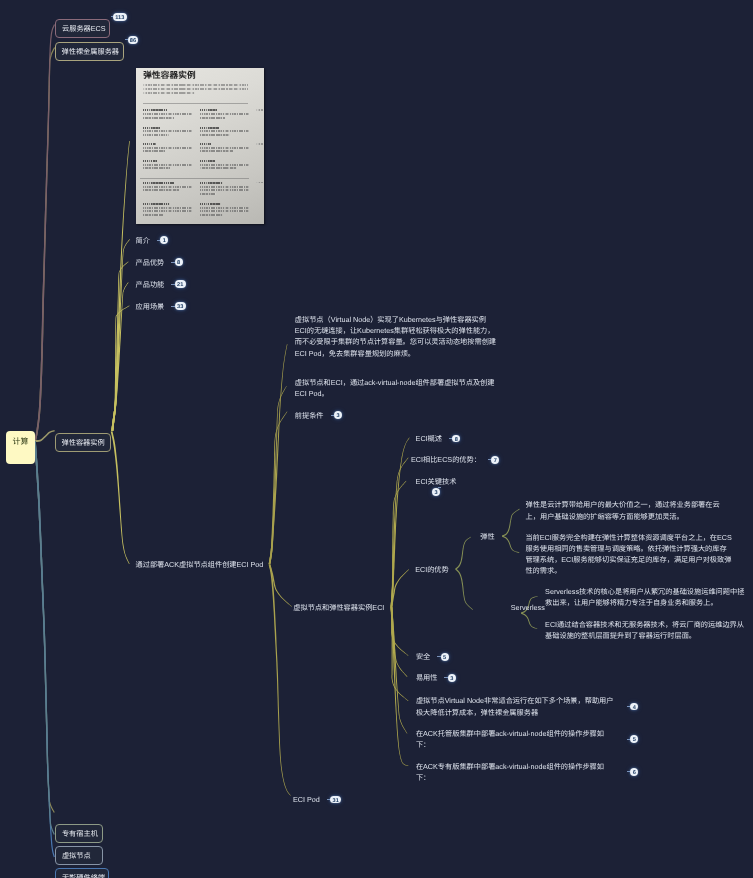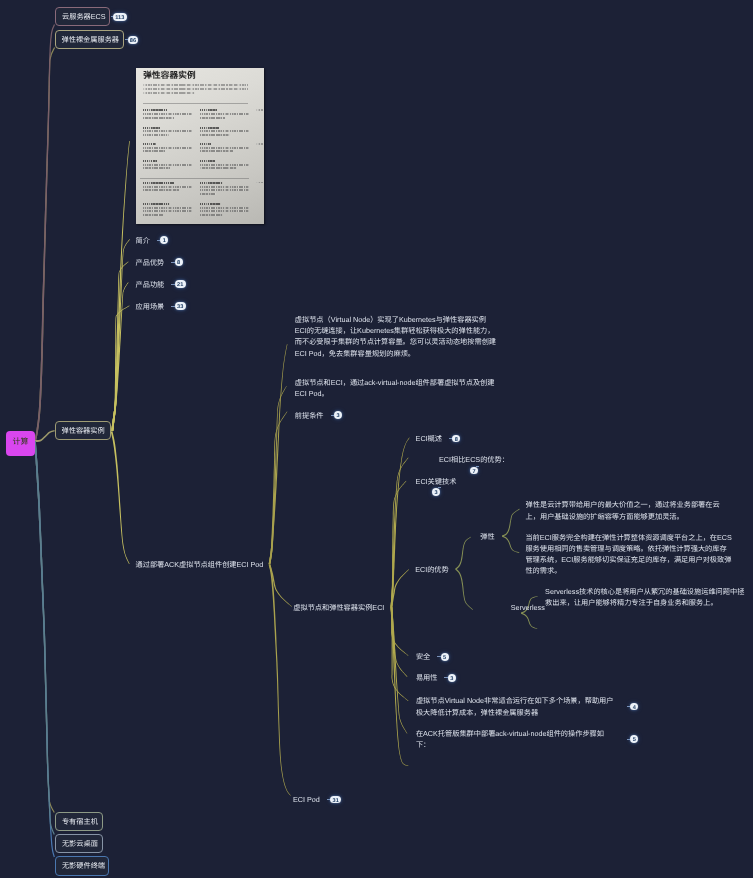--- a/index.html
+++ b/index.html
@@ -6,21 +6,21 @@
 *{margin:0;padding:0;box-sizing:border-box;}
 html,body{width:753px;height:878px;overflow:hidden;}
 body{background:#1c2136;font-family:"Liberation Sans",sans-serif;
  text-rendering:geometricPrecision;-webkit-font-smoothing:antialiased;}
 #stage{position:relative;width:753px;height:878px;transform:translateZ(0);}
 #connectors{position:absolute;left:0;top:0;width:753px;height:878px;}
 
 
 .box{position:absolute;display:flex;align-items:center;height:19.4px;
  padding:0 6px;border:1px solid #888;border-radius:4px;background:rgba(34,40,57,.985);
- color:#e7eaf1;font-size:7.2px;line-height:1;white-space:nowrap;letter-spacing:0;}
+ color:#e7eaf1;font-size:7.2px;line-height:1;white-space:nowrap;letter-spacing:0;margin-top:12px;}
 .root-box{position:absolute;will-change:opacity;border-radius:4px;font-size:8px;
  line-height:21px;text-align:center;white-space:nowrap;}
 
 
 .topic{position:absolute;display:flex;align-items:center;}
 .topic .t{font-size:7.2px;line-height:11.2px;color:#dde2ec;width:206px;box-sizing:border-box;}
 .topic .t.nowrap{width:auto;white-space:nowrap;}
 
 
 .dash{width:3.5px;height:1px;background:#7d94b8;margin-left:7px;flex:none;}
@@ -77,21 +77,21 @@
 <path fill="#b0a94e" d="M390.6,606.6 L390.7,608.1 L390.9,610.2 L391.1,612.7 L391.3,615.4 L391.5,618.1 L391.8,620.6 L392.0,623.3 L392.3,626.1 L392.6,629.0 L392.9,632.0 L393.2,635.6 L393.5,639.6 L393.8,643.6 L394.1,647.2 L394.3,650.0 L394.4,651.8 L394.4,652.7 L394.4,653.3 L394.5,653.9 L394.6,654.8 L394.8,656.1 L395.0,657.5 L395.3,659.1 L395.7,660.6 L396.2,662.1 L396.7,663.5 L397.4,664.8 L398.1,666.1 L398.9,667.3 L399.6,668.5 L400.5,669.7 L401.4,670.7 L402.3,671.8 L403.2,672.7 L404.0,673.6 L404.7,674.4 L405.4,675.2 L406.1,675.9 L406.6,676.5 L407.0,676.9 L407.4,676.5 L407.0,676.1 L406.5,675.5 L405.8,674.8 L405.1,674.0 L404.4,673.2 L403.6,672.3 L402.7,671.4 L401.9,670.3 L401.0,669.3 L400.2,668.1 L399.5,667.0 L398.7,665.7 L398.0,664.5 L397.4,663.2 L396.9,661.8 L396.5,660.4 L396.2,658.9 L395.9,657.4 L395.7,655.9 L395.5,654.6 L395.4,653.8 L395.4,653.3 L395.4,652.7 L395.3,651.7 L395.3,650.0 L395.1,647.2 L394.9,643.5 L394.6,639.5 L394.4,635.5 L394.2,632.0 L393.9,628.8 L393.7,625.9 L393.5,623.2 L393.3,620.5 L393.1,617.9 L392.9,615.3 L392.7,612.6 L392.5,610.1 L392.4,608.0 L392.2,606.4 Z"></path>
 <path fill="#b0a94e" d="M390.6,606.6 L390.7,608.1 L390.9,610.2 L391.1,612.7 L391.3,615.4 L391.4,618.0 L391.5,620.6 L391.5,623.2 L391.6,626.0 L391.6,628.9 L391.6,632.0 L391.6,635.3 L391.6,638.7 L391.6,642.3 L391.6,646.1 L391.6,650.0 L391.6,654.4 L391.6,659.2 L391.6,664.1 L391.6,668.5 L391.6,672.0 L391.6,674.3 L391.5,675.8 L391.5,676.8 L391.5,677.8 L391.7,679.0 L391.9,680.4 L392.2,681.9 L392.6,683.4 L393.1,684.9 L393.7,686.3 L394.4,687.7 L395.3,689.0 L396.3,690.3 L397.3,691.6 L398.3,692.8 L399.4,693.9 L400.6,695.0 L401.8,696.0 L403.0,696.9 L404.1,697.8 L405.1,698.6 L406.0,699.4 L406.9,700.1 L407.6,700.7 L408.1,701.1 L408.5,700.7 L407.9,700.3 L407.2,699.7 L406.3,699.0 L405.4,698.2 L404.4,697.4 L403.4,696.5 L402.2,695.5 L401.0,694.5 L399.9,693.4 L398.8,692.3 L397.8,691.1 L396.8,689.9 L395.9,688.6 L395.1,687.3 L394.4,686.0 L393.8,684.6 L393.3,683.2 L393.0,681.7 L392.7,680.3 L392.5,678.8 L392.4,677.7 L392.4,676.8 L392.4,675.8 L392.5,674.4 L392.5,672.0 L392.6,668.5 L392.6,664.1 L392.6,659.2 L392.7,654.4 L392.7,650.0 L392.8,646.1 L392.8,642.3 L392.9,638.7 L392.9,635.3 L393.0,632.0 L393.0,628.9 L393.0,626.0 L393.0,623.2 L393.0,620.6 L393.0,618.0 L392.9,615.3 L392.7,612.6 L392.5,610.1 L392.4,608.0 L392.2,606.4 Z"></path>
 <path fill="#b0a94e" d="M390.6,606.6 L390.7,608.1 L390.8,610.2 L391.0,612.7 L391.2,615.4 L391.4,618.1 L391.6,620.6 L391.8,623.3 L392.0,626.0 L392.2,629.0 L392.4,632.1 L392.6,635.3 L392.9,638.8 L393.2,642.4 L393.5,646.1 L393.8,650.0 L394.1,654.2 L394.4,658.6 L394.7,663.0 L395.1,667.6 L395.4,672.0 L395.7,676.5 L396.0,681.1 L396.4,685.6 L396.7,689.9 L397.0,694.0 L397.3,698.0 L397.6,701.8 L397.9,705.5 L398.2,708.8 L398.4,711.5 L398.6,713.7 L398.8,715.2 L399.0,716.5 L399.2,717.6 L399.5,718.8 L399.9,720.2 L400.3,721.5 L400.8,722.8 L401.3,724.1 L401.9,725.3 L402.5,726.4 L403.1,727.5 L403.7,728.5 L404.3,729.5 L404.9,730.3 L405.4,731.2 L405.9,731.9 L406.3,732.6 L406.7,733.2 L407.0,733.6 L407.4,733.4 L407.1,732.9 L406.8,732.4 L406.3,731.7 L405.8,730.9 L405.3,730.1 L404.8,729.2 L404.2,728.2 L403.6,727.2 L403.0,726.1 L402.4,725.0 L401.9,723.8 L401.4,722.6 L400.9,721.3 L400.5,720.0 L400.1,718.7 L399.8,717.5 L399.6,716.4 L399.5,715.1 L399.3,713.6 L399.1,711.5 L398.9,708.7 L398.7,705.4 L398.4,701.8 L398.1,697.9 L397.9,694.0 L397.6,689.9 L397.3,685.5 L397.0,681.0 L396.7,676.4 L396.5,672.0 L396.2,667.5 L395.9,663.0 L395.6,658.5 L395.4,654.1 L395.1,650.0 L394.8,646.0 L394.6,642.3 L394.3,638.7 L394.1,635.2 L393.8,631.9 L393.6,628.9 L393.5,625.9 L393.3,623.2 L393.2,620.5 L393.0,617.9 L392.8,615.3 L392.7,612.6 L392.5,610.1 L392.3,608.0 L392.2,606.4 Z"></path>
 <path fill="#869055" d="M456.0,569.6 L456.5,569.2 L457.2,568.7 L458.0,568.0 L458.8,567.2 L459.5,566.4 L460.1,565.5 L460.5,564.5 L461.0,563.4 L461.4,562.3 L461.7,561.1 L462.0,559.8 L462.3,558.4 L462.5,557.0 L462.7,555.5 L462.9,554.1 L463.1,552.6 L463.2,551.2 L463.4,549.8 L463.6,548.4 L463.8,547.1 L464.1,545.8 L464.4,544.5 L464.8,543.4 L465.3,542.2 L465.9,541.2 L466.8,540.2 L467.9,539.3 L469.1,538.4 L470.2,537.7 L471.0,537.1 L470.6,536.7 L469.9,537.2 L468.8,537.9 L467.5,538.8 L466.3,539.7 L465.3,540.8 L464.6,541.9 L464.1,543.1 L463.7,544.3 L463.3,545.6 L463.0,546.9 L462.7,548.3 L462.5,549.7 L462.3,551.1 L462.1,552.5 L461.9,553.9 L461.7,555.4 L461.5,556.8 L461.2,558.3 L461.0,559.6 L460.7,560.9 L460.3,562.0 L459.9,563.0 L459.5,564.0 L459.0,564.9 L458.5,565.6 L457.9,566.4 L457.1,567.1 L456.4,567.7 L455.7,568.2 L455.2,568.6 Z"></path>
 <path fill="#869055" d="M455.2,569.6 L455.7,570.0 L456.4,570.6 L457.1,571.2 L457.9,572.0 L458.5,572.7 L459.0,573.6 L459.5,574.5 L459.9,575.5 L460.3,576.6 L460.7,577.8 L461.0,579.0 L461.3,580.4 L461.6,581.9 L461.8,583.5 L462.1,585.1 L462.3,586.8 L462.5,588.5 L462.7,590.4 L462.9,592.2 L463.2,594.1 L463.5,595.9 L463.8,597.7 L464.1,599.5 L464.7,601.3 L465.5,603.0 L466.7,604.6 L468.3,606.3 L470.0,607.8 L471.5,609.0 L472.5,609.9 L472.9,609.5 L471.9,608.6 L470.4,607.3 L468.8,605.8 L467.3,604.2 L466.1,602.6 L465.4,601.0 L464.9,599.3 L464.6,597.6 L464.3,595.7 L464.0,593.9 L463.8,592.1 L463.6,590.3 L463.5,588.5 L463.3,586.6 L463.1,584.9 L462.9,583.3 L462.6,581.7 L462.4,580.2 L462.1,578.8 L461.7,577.4 L461.4,576.2 L461.0,575.1 L460.5,574.0 L460.1,573.0 L459.5,572.1 L458.8,571.2 L458.0,570.3 L457.2,569.6 L456.5,569.0 L456.0,568.6 Z"></path>
 <path fill="#869055" d="M502.4,536.7 L502.9,536.5 L503.7,536.2 L504.5,535.8 L505.4,535.4 L506.2,534.9 L506.8,534.3 L507.3,533.7 L507.8,533.0 L508.3,532.2 L508.7,531.4 L509.1,530.6 L509.4,529.7 L509.6,528.7 L509.9,527.7 L510.1,526.7 L510.3,525.7 L510.5,524.6 L510.6,523.4 L510.8,522.3 L511.0,521.1 L511.3,519.8 L511.5,518.4 L511.8,517.0 L512.2,515.6 L512.9,514.4 L514.0,513.2 L515.6,512.0 L517.3,510.8 L518.8,509.9 L519.9,509.1 L519.5,508.7 L518.5,509.3 L517.0,510.3 L515.2,511.4 L513.6,512.7 L512.3,514.0 L511.5,515.3 L511.0,516.8 L510.7,518.2 L510.4,519.6 L510.2,520.9 L509.9,522.1 L509.7,523.3 L509.5,524.4 L509.3,525.5 L509.1,526.5 L508.9,527.5 L508.6,528.4 L508.3,529.4 L508.0,530.2 L507.7,531.0 L507.3,531.7 L506.9,532.3 L506.5,532.9 L506.0,533.5 L505.4,533.9 L504.8,534.3 L504.0,534.7 L503.2,535.0 L502.5,535.3 L502.0,535.5 Z"></path>
 <path fill="#869055" d="M502.0,536.7 L502.5,536.9 L503.2,537.2 L504.0,537.5 L504.8,537.9 L505.5,538.3 L506.0,538.7 L506.5,539.2 L506.9,539.7 L507.4,540.3 L507.8,540.9 L508.1,541.5 L508.5,542.2 L508.8,542.9 L509.1,543.7 L509.4,544.4 L509.6,545.0 L509.8,545.7 L510.0,546.4 L510.3,547.1 L510.6,547.8 L511.0,548.5 L511.5,549.2 L512.0,549.9 L512.6,550.5 L513.4,551.1 L514.5,551.6 L515.8,552.0 L517.1,552.4 L518.3,552.7 L519.1,552.9 L519.3,552.3 L518.5,552.1 L517.3,551.8 L516.0,551.4 L514.7,551.0 L513.8,550.5 L513.1,550.0 L512.6,549.4 L512.1,548.7 L511.7,548.1 L511.4,547.4 L511.1,546.8 L510.9,546.1 L510.7,545.5 L510.5,544.8 L510.2,544.0 L510.0,543.3 L509.7,542.6 L509.4,541.8 L509.0,541.0 L508.6,540.3 L508.2,539.7 L507.8,539.0 L507.3,538.4 L506.8,537.9 L506.1,537.3 L505.4,536.9 L504.5,536.4 L503.7,536.0 L502.9,535.7 L502.4,535.5 Z"></path>
 <path fill="#869055" d="M521.4,613.7 L521.9,613.5 L522.7,613.2 L523.5,612.8 L524.4,612.4 L525.1,611.9 L525.8,611.3 L526.4,610.7 L526.9,610.1 L527.4,609.4 L527.9,608.7 L528.2,607.9 L528.5,607.1 L528.8,606.3 L529.0,605.5 L529.2,604.7 L529.4,604.0 L529.6,603.2 L529.8,602.5 L529.9,601.8 L530.2,601.2 L530.5,600.5 L530.8,599.9 L531.1,599.3 L531.6,598.8 L532.2,598.3 L533.1,597.9 L534.4,597.5 L535.7,597.1 L536.9,596.8 L537.7,596.6 L537.5,596.0 L536.7,596.2 L535.5,596.5 L534.2,596.8 L532.9,597.2 L531.8,597.7 L531.1,598.2 L530.5,598.8 L530.1,599.5 L529.7,600.2 L529.4,600.8 L529.1,601.5 L528.9,602.3 L528.7,603.0 L528.6,603.7 L528.4,604.5 L528.1,605.2 L527.9,606.0 L527.6,606.8 L527.3,607.5 L526.9,608.1 L526.5,608.8 L526.1,609.4 L525.6,610.0 L525.0,610.5 L524.5,610.9 L523.8,611.3 L523.0,611.7 L522.2,612.0 L521.5,612.3 L521.0,612.5 Z"></path>
 <path fill="#869055" d="M521.0,613.7 L521.5,613.9 L522.2,614.2 L523.0,614.5 L523.8,614.9 L524.5,615.3 L525.0,615.7 L525.6,616.2 L526.1,616.7 L526.6,617.3 L527.0,617.9 L527.3,618.5 L527.6,619.1 L527.9,619.8 L528.1,620.5 L528.4,621.2 L528.6,621.8 L528.8,622.4 L529.0,623.1 L529.3,623.8 L529.6,624.4 L530.0,625.0 L530.4,625.6 L530.9,626.2 L531.5,626.8 L532.2,627.3 L533.1,627.8 L534.3,628.2 L535.4,628.5 L536.4,628.8 L537.1,629.0 L537.3,628.4 L536.6,628.2 L535.6,627.9 L534.5,627.5 L533.4,627.1 L532.6,626.7 L532.0,626.2 L531.5,625.7 L531.1,625.2 L530.7,624.6 L530.4,624.0 L530.1,623.4 L529.9,622.8 L529.7,622.2 L529.5,621.5 L529.2,620.8 L529.0,620.2 L528.8,619.5 L528.5,618.7 L528.2,618.0 L527.8,617.3 L527.4,616.7 L526.9,616.0 L526.4,615.4 L525.8,614.9 L525.1,614.3 L524.4,613.9 L523.5,613.4 L522.7,613.0 L521.9,612.7 L521.4,612.5 Z"></path>
 </svg>
-<div class="root-box" style="left:6px;top:431px;width:29px;height:25px;background:#d946ef;color:#2d3a14;"><span>计算</span></div>
+<div class="root-box" style="left:6px;top:431px;width:29px;height:33px;background:#fef9c3;color:#2d3a14;"><span>计算</span></div>
 <div class="box" style="left:55px;top:7px;width:54.5px;border-color:#8a6a7a;">
       <span>云服务器ECS</span>
     </div>
 <div class="topic" style="left:110.5px;top:12.9px;">
       <span class="dash" style="margin-left:0;width:2.5px"></span>
       <span class="badge">113</span>
     </div>
 <div class="box" style="left:54.5px;top:30px;width:69.5px;border-color:#a9a47e;">
       <span>弹性裸金属服务器</span>
     </div>
@@ -99,21 +99,21 @@
       <span class="dash" style="margin-left:0;width:2.5px"></span>
       <span class="badge">86</span>
     </div>
 <div class="box" style="left:54.5px;top:421px;width:56.1px;border-color:#9e9b74;">
       <span>弹性容器实例</span>
     </div>
 <div class="box" style="left:54.9px;top:812px;width:48.6px;border-color:#8d9a86;align-items:center;">
       <span>专有宿主机</span>
     </div>
 <div class="box" style="left:54.9px;top:834px;width:48.6px;border-color:#8794a6;">
-      <span>无影云桌面</span>
+      <span>虚拟节点</span>
     </div>
 <div class="box" style="left:54.9px;top:856.4px;width:54px;border-color:#4a77b0;">
       <span>无影硬件终端</span>
     </div>
 <div id="card">
 <div class="ctitle">弹性容器实例</div>
 <div class="ln f" style="left:7.8px;top:15.8px;width:105px;"></div>
 <div class="ln f" style="left:7.8px;top:20px;width:105px;"></div>
 <div class="ln f" style="left:7.8px;top:24.2px;width:52px;"></div>
 <div class="hr" style="left:7.8px;top:34.6px;width:105px;"></div>
@@ -201,21 +201,21 @@
 <div class="topic" style="left:293px;top:793.8px;">
       <span class="t nowrap">ECI Pod</span>
       <span class="dash"></span>
       <span class="badge">31</span>
     </div>
 <div class="topic" style="left:415.6px;top:432.8px;">
       <span class="t nowrap">ECI概述</span>
       <span class="dash"></span>
       <span class="badge">8</span>
     </div>
-<div class="topic" style="left:439px;top:454.4px;flex-direction:column;">
+<div class="topic" style="left:411px;top:454.4px;">
       <span class="t nowrap">ECI相比ECS的优势：</span>
       <span class="dash"></span>
       <span class="badge">7</span>
     </div>
 <div class="topic" style="left:415.6px;top:475.8px;flex-direction:column;">
       <span class="t nowrap">ECI关键技术</span>
       <span class="dash"></span>
       <span class="badge">3</span>
     </div>
 <div class="topic" style="left:415.2px;top:564.4px;">
@@ -234,28 +234,36 @@
 <div class="topic" style="left:415.9px;top:695.4px;">
       <span class="t" style="width:204px;padding-right:3px">虚拟节点Virtual Node非常适合运行在如下多个场景，帮助用户极大降低计算成本，弹性裸金属服务器</span>
       <span class="dash"></span>
       <span class="badge">4</span>
     </div>
 <div class="topic" style="left:415.9px;top:727.9px;">
       <span class="t" style="width:204px;padding-right:3px">在ACK托管版集群中部署ack-virtual-node组件的操作步骤如下：</span>
       <span class="dash"></span>
       <span class="badge">5</span>
     </div>
+<div class="topic" style="left:415.9px;top:760.6px;">
+      <span class="t" style="width:204px;padding-right:3px">在ACK专有版集群中部署ack-virtual-node组件的操作步骤如下：</span>
+      <span class="dash"></span>
+      <span class="badge">6</span>
+    </div>
 <div class="topic" style="left:480.2px;top:531.4px;">
       <span class="t nowrap">弹性</span>
     </div>
 <div class="topic" style="left:479.8px;top:602.4px;padding-left:31px;">
       <span class="t nowrap">Serverless</span>
     </div>
 <div class="topic" style="left:525.6px;top:499.3px;">
       <span class="t" style="width:206px">弹性是云计算带给用户的最大价值之一，通过将业务部署在云上，用户基础设施的扩缩容等方面能够更加灵活。</span>
     </div>
 <div class="topic" style="left:525.4px;top:531.6px;">
       <span class="t" style="width:206.5px">当前ECI服务完全构建在弹性计算整体资源调度平台之上，在ECS服务使用相同的售卖管理与调度策略。依托弹性计算强大的库存管理系统，ECI服务能够切实保证充足的库存，满足用户对极致弹性的需求。</span>
     </div>
 <div class="topic" style="left:545.1px;top:585.6px;">
       <span class="t" style="width:206px">Serverless技术的核心是将用户从繁冗的基础设施运维问题中拯救出来，让用户能够将精力专注于自身业务和服务上。</span>
     </div>
+<div class="topic" style="left:545.1px;top:618.9px;">
+      <span class="t" style="width:206px">ECI通过结合容器技术和无服务器技术，将云厂商的运维边界从基础设施的整机层面提升到了容器运行时层面。</span>
+    </div>
 </div>
 
 </body></html>

